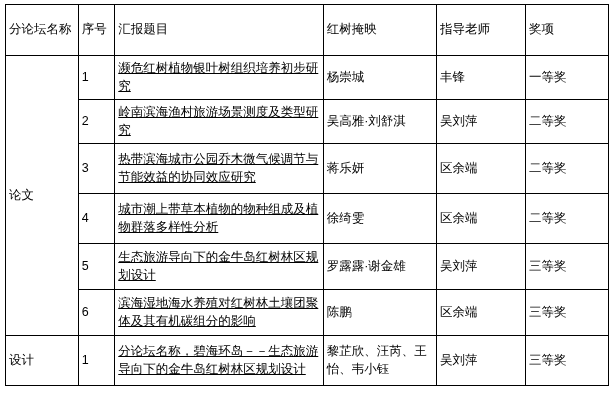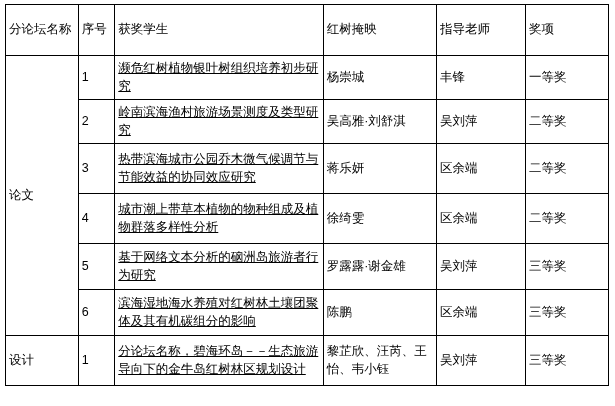--- a/index.html
+++ b/index.html
@@ -76,21 +76,21 @@
       <col class="col-seq">
       <col class="col-title">
       <col class="col-student">
       <col class="col-teacher">
       <col class="col-prize">
     </colgroup>
     <thead>
       <tr>
         <th>分论坛名称</th>
         <th>序号</th>
-        <th>获奖学生</th>
+        <th>汇报题目</th>
         <th>红树掩映</th>
         <th>指导老师</th>
         <th>奖项</th>
       </tr>
     </thead>
     <tbody>
       <tr class="r1">
         <td class="forum-cell" rowspan="6">论文</td>
         <td>1</td>
         <td class="title-cell">濒危红树植物银叶树组织培养初步研究</td>
@@ -114,21 +114,21 @@
       </tr>
       <tr class="r4">
         <td>4</td>
         <td class="title-cell">城市潮上带草本植物的物种组成及植物群落多样性分析</td>
         <td>徐绮雯</td>
         <td>区余端</td>
         <td>二等奖</td>
       </tr>
       <tr class="r5">
         <td>5</td>
-        <td class="title-cell">基于网络文本分析的硇洲岛旅游者行为研究</td>
+        <td class="title-cell">生态旅游导向下的金牛岛红树林区规划设计</td>
         <td>罗露露·谢金雄</td>
         <td>吴刘萍</td>
         <td>三等奖</td>
       </tr>
       <tr class="r6">
         <td>6</td>
         <td class="title-cell">滨海湿地海水养殖对红树林土壤团聚体及其有机碳组分的影响</td>
         <td>陈鹏</td>
         <td>区余端</td>
         <td>三等奖</td>

